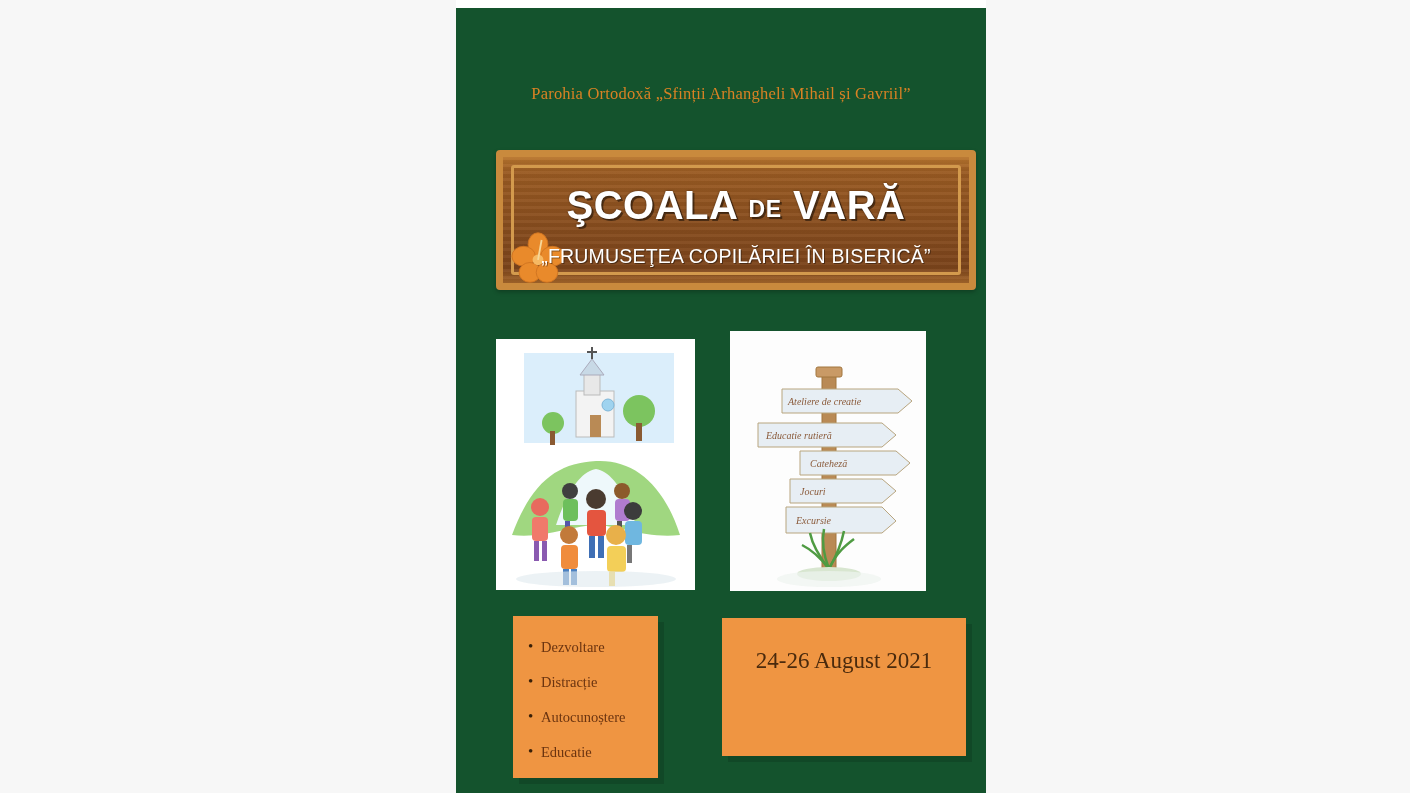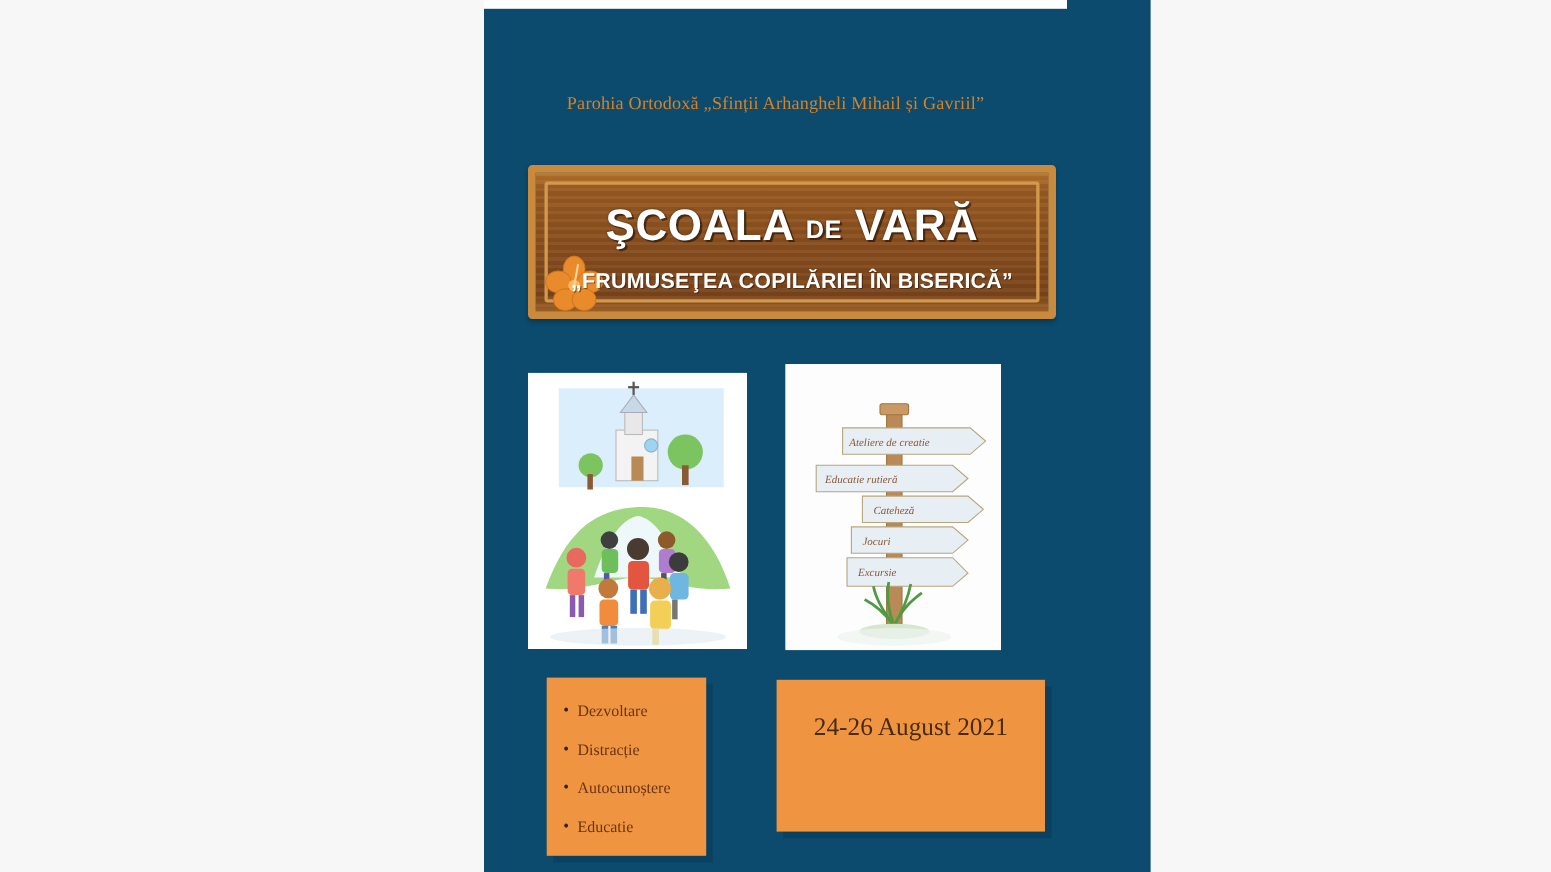--- a/index.html
+++ b/index.html
@@ -13,25 +13,25 @@
   }
   #stage {
     position: relative;
     width: 1410px;
     height: 793px;
     background: #f7f7f7;
   }
   
   #poster {
     position: absolute;
-    left: 440px;
+    left: 456px;
     top: 0;
-    width: 606px;
+    width: 530px;
     height: 793px;
-    background: #0c4a6e;
+    background: #14532d;
     overflow: hidden;
   }
   #poster-topbar {
     position: absolute;
     left: 0; top: 0;
     width: 530px; height: 8px;
     background: #ffffff;
   }
 
   .heading {
@@ -95,21 +95,21 @@
     font-size: 23px;
     vertical-align: 2px;
   }
   #banner-sub {
     position: absolute;
     top: 88px;
     left: 0; right: 0;
     text-align: center;
     color: #ffffff;
     font-family: "Liberation Sans", sans-serif;
-    font-weight: bold;
+    font-weight: normal;
     font-size: 19.5px;
     letter-spacing: 0.2px;
     text-shadow: 1px 1px 0 rgba(0,0,0,0.4);
     white-space: nowrap;
     z-index: 3;
   }
   #banner-flower {
     position: absolute;
     left: 8px;
     top: 74px;

